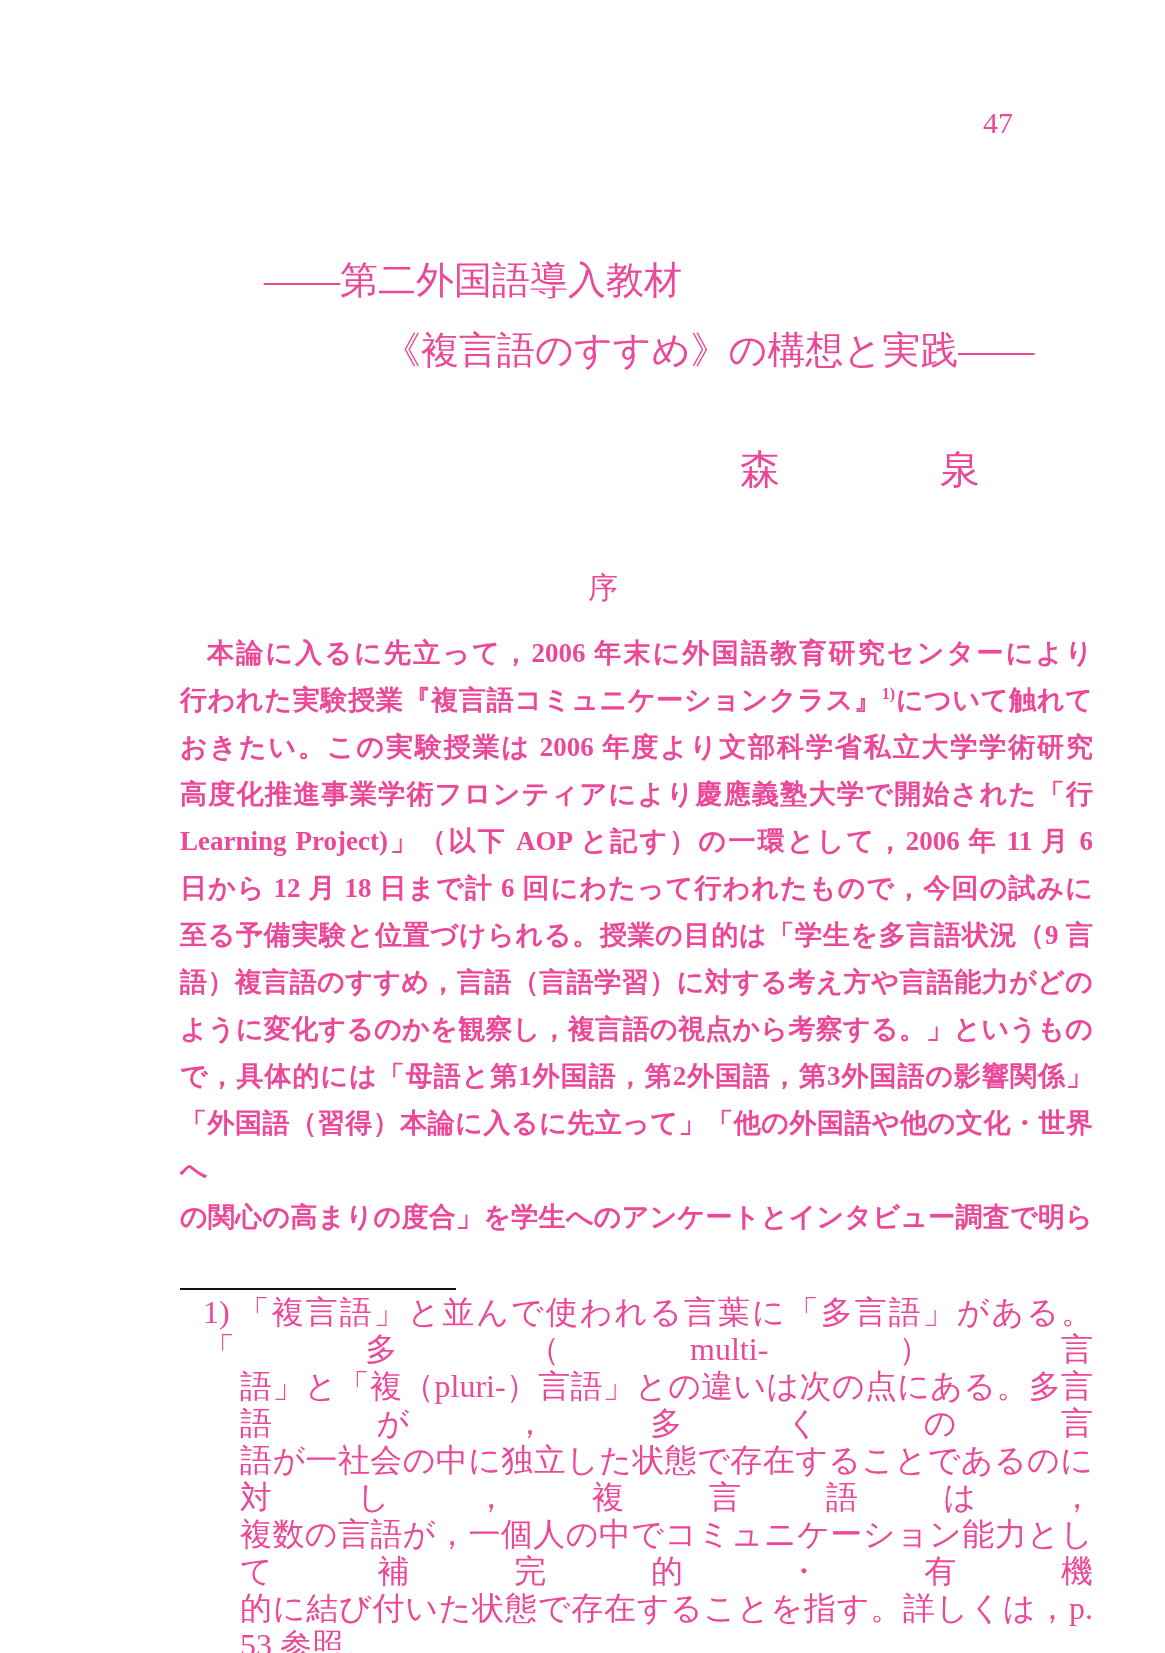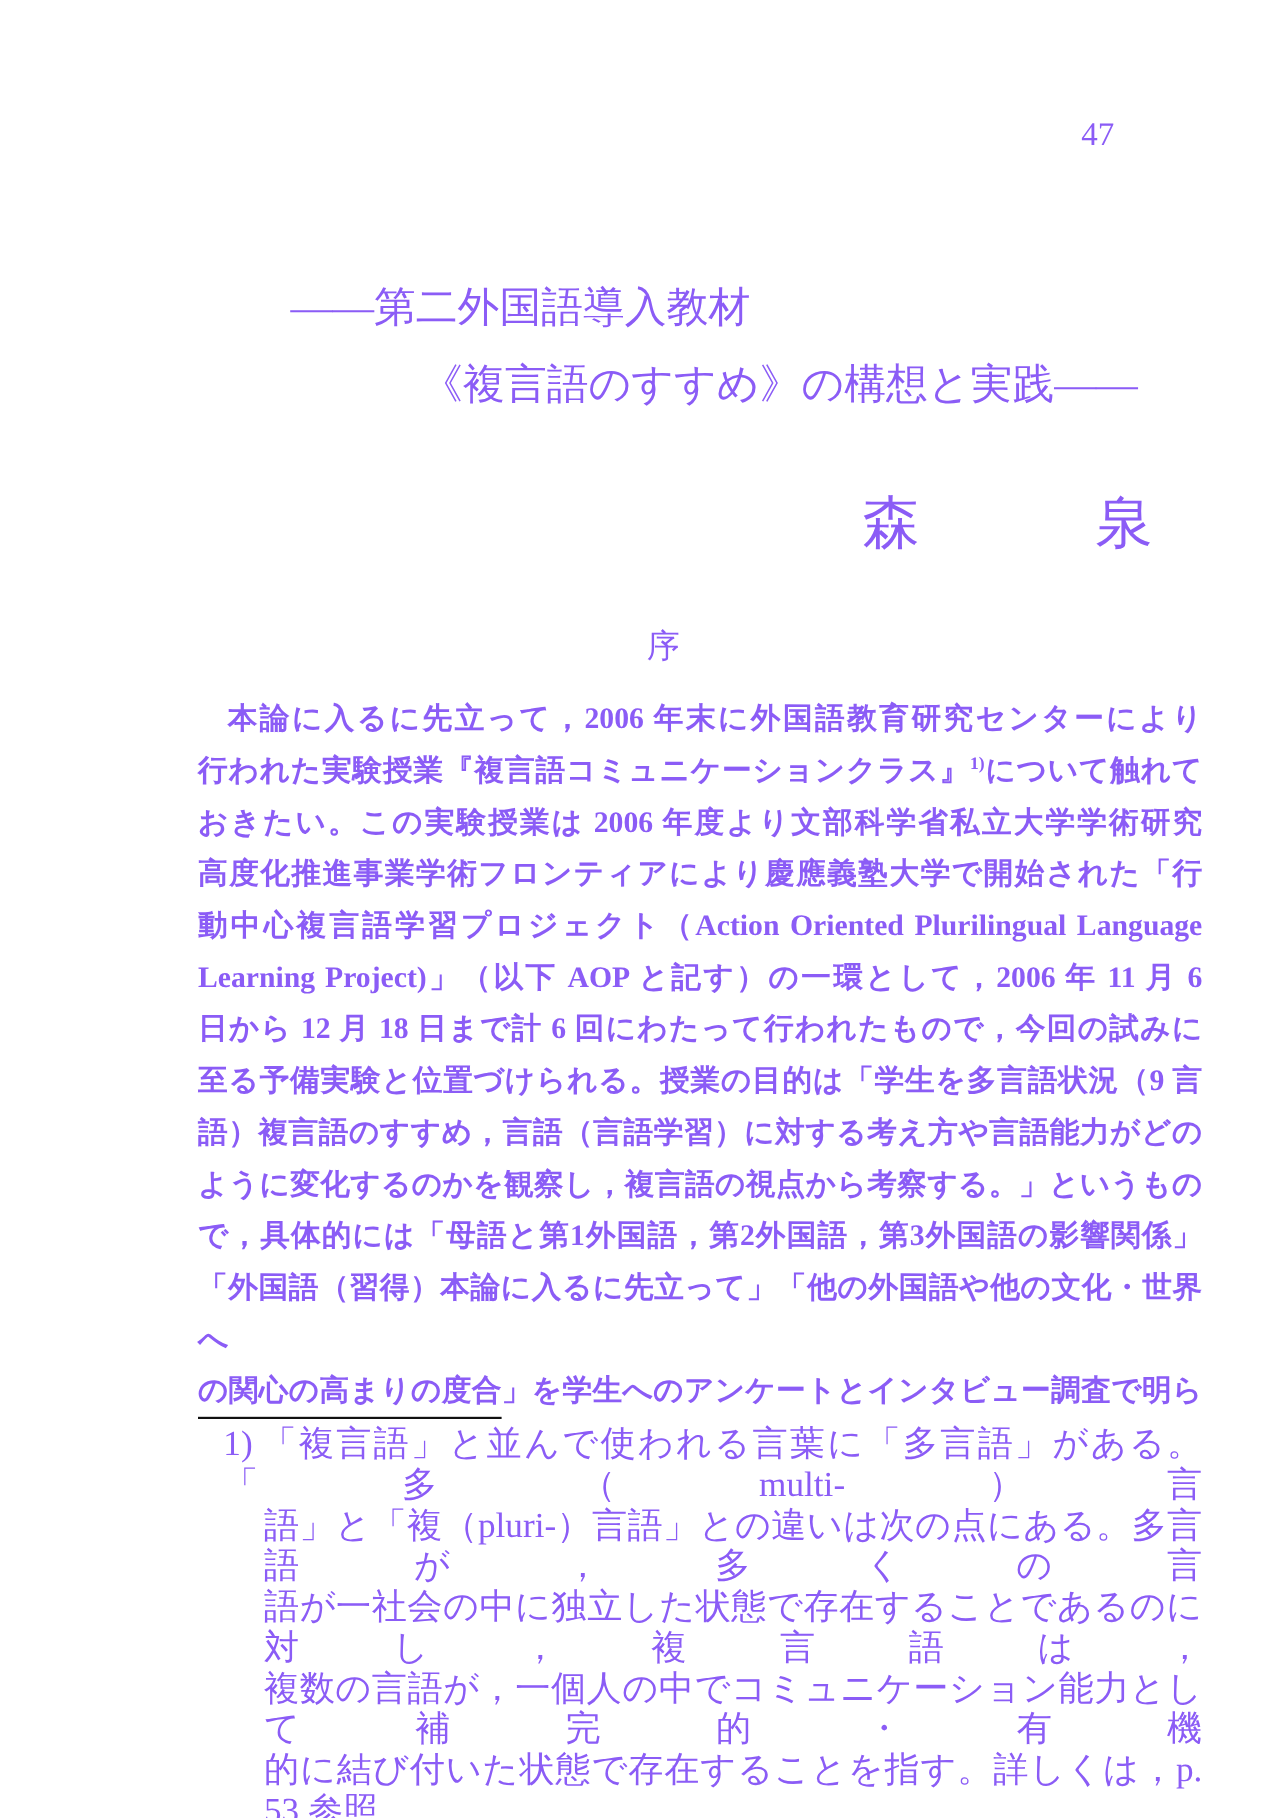--- a/index.html
+++ b/index.html
@@ -1,21 +1,21 @@
 <!DOCTYPE html>
 <html><head>
 <meta charset="utf-8">
 <style>
   html,body { margin:0; padding:0; background:#e8e8e8; }
   .page {
     position:relative;
     width:1165px; height:1653px;
     margin:0 auto;
     background:#ffffff;
-    color:#8b5cf6;
+    color:#ec4899;
     font-family:"Liberation Serif","DejaVu Serif",serif;
     overflow:hidden;
   }
   .page-number {
     position:absolute; top:108px; left:983px;
     font-size:30px; line-height:1;
   }
   .title-block { position:absolute; top:184px; left:0; width:100%; }
   .article-title {
     margin:0; font-weight:normal; text-align:center;
@@ -23,22 +23,22 @@
   }
   .subtitle-line1 {
     position:absolute; top:258px; left:264px;
     font-size:38px; line-height:1.2; white-space:nowrap;
   }
   .subtitle-line2 {
     position:absolute; top:328px; left:383px;
     font-size:38px; line-height:1.2; white-space:nowrap;
   }
   .author-line {
-    position:absolute; top:446px; left:784px;
-    font-size:52px; line-height:1.2; white-space:nowrap;
+    position:absolute; top:446px; left:740px;
+    font-size:40px; line-height:1.2; white-space:nowrap;
   }
   .author-line .given { margin-left:160px; }
   .section-heading {
     position:absolute; top:570px; left:588px;
     font-size:30px; line-height:1.2; font-weight:normal; margin:0;
   }
   .body-text {
     position:absolute; top:630px; left:180px; width:913px;
     font-size:27px; line-height:47px;
     text-justify:inter-character;
@@ -76,21 +76,20 @@
     <span class="family">森</span><span class="given">泉</span>
   </div>
 
   <h2 class="section-heading">序</h2>
 
   <div class="body-text">
     <div class="bline indent">本論に入るに先立って，2006 年末に外国語教育研究センターにより</div>
     <div class="bline"><span>行われた実験授業『複言語コミュニケーションクラス』</span><span class="fn-sup">1)</span><span>について触れて</span></div>
     <div class="bline">おきたい。この実験授業は 2006 年度より文部科学省私立大学学術研究</div>
     <div class="bline">高度化推進事業学術フロンティアにより慶應義塾大学で開始された「行</div>
-    <div class="bline">動中心複言語学習プロジェクト（Action Oriented Plurilingual Language</div>
     <div class="bline">Learning Project)」（以下 AOP と記す）の一環として，2006 年 11 月 6</div>
     <div class="bline">日から 12 月 18 日まで計 6 回にわたって行われたもので，今回の試みに</div>
     <div class="bline">至る予備実験と位置づけられる。授業の目的は「学生を多言語状況（9 言</div>
     <div class="bline">語）複言語のすすめ，言語（言語学習）に対する考え方や言語能力がどの</div>
     <div class="bline">ように変化するのかを観察し，複言語の視点から考察する。」というもの</div>
     <div class="bline">で，具体的には「母語と第1外国語，第2外国語，第3外国語の影響関係」</div>
     <div class="bline">「外国語（習得）本論に入るに先立って」「他の外国語や他の文化・世界へ</div>
     <div class="bline">の関心の高まりの度合」を学生へのアンケートとインタビュー調査で明ら</div>
   </div>
 

